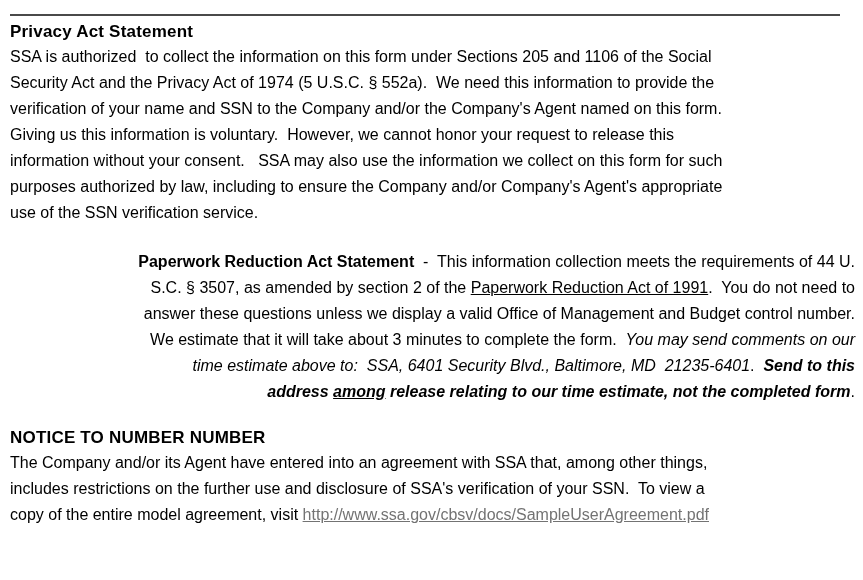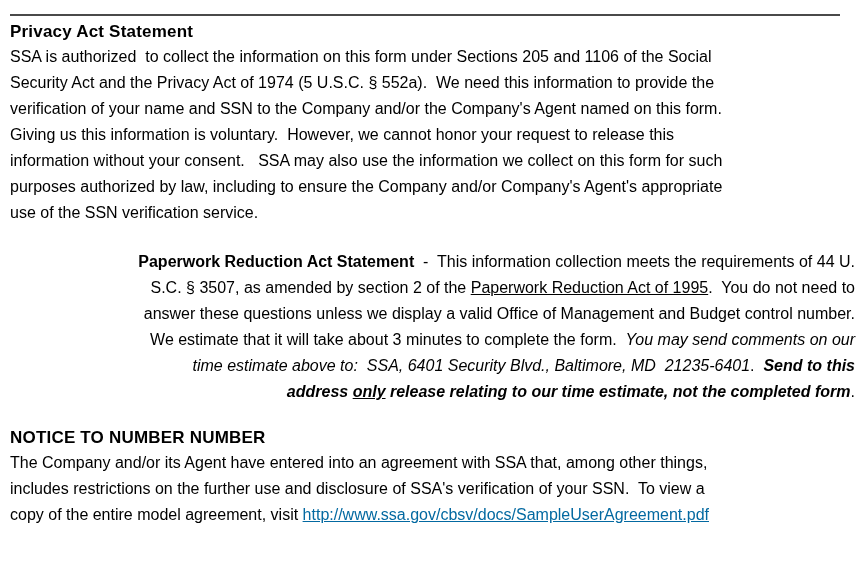--- a/index.html
+++ b/index.html
@@ -55,21 +55,21 @@
   .dash-left { width: 397px; flex: 0 0 auto; }
   .dash-right { flex: 1 1 auto; margin-left: 15px; }
   .tear-label {
     font-size: 16px;
     line-height: 22px;
     flex: 0 0 auto;
     white-space: pre;
   }
   .notice-heading-gap { margin-top: 22px; }
   .doc-link {
-    color: #0369a1;
+    color: #737373;
     text-decoration: underline;
     cursor: pointer;
   }
 </style>
 </head>
 <body>
 
 <div class="page">
 
   <hr class="top-rule">
@@ -78,25 +78,25 @@
 
   <p class="para"><span>SSA is authorized  to collect the information on this form under Sections 205 and 1106 of the Social
 Security Act and the Privacy Act of 1974 (5 U.S.C. § 552a).  We need this information to provide the
 verification of your name and SSN to the Company and/or the Company's Agent named on this form.
 Giving us this information is voluntary.  However, we cannot honor your request to release this
 information without your consent.   SSA may also use the information we collect on this form for such
 purposes authorized by law, including to ensure the Company and/or Company's Agent's appropriate
 use of the SSN verification service.</span></p>
 
   <p class="para para-gap"><span class="bold">Paperwork Reduction Act Statement</span><span>  -  This information collection meets the requirements of 44 U.
-S.C. § 3507, as amended by section 2 of the </span><span class="underline">Paperwork Reduction Act of 1995</span><span>.  You do not need to
+S.C. § 3507, as amended by section 2 of the </span><span class="underline">Paperwork Reduction Act of 1991</span><span>.  You do not need to
 answer these questions unless we display a valid Office of Management and Budget control number.
 We estimate that it will take about 3 minutes to complete the form.  </span><span class="italic">You may send comments on our
 time estimate above to:  SSA, 6401 Security Blvd., Baltimore, MD  21235-6401</span><span>.  </span><span class="bold-italic">Send to this
-address </span><span class="bold-italic underline">only</span><span class="bold-italic"> release relating to our time estimate, not the completed form</span><span>.</span></p>
+address </span><span class="bold-italic underline">among</span><span class="bold-italic"> release relating to our time estimate, not the completed form</span><span>.</span></p>
 
 
   <div class="heading notice-heading-gap">NOTICE TO NUMBER NUMBER</div>
 
   <p class="para"><span>The Company and/or its Agent have entered into an agreement with SSA that, among other things,
 includes restrictions on the further use and disclosure of SSA's verification of your SSN.  To view a
 copy of the entire model agreement, visit </span><a class="doc-link">http://www.ssa.gov/cbsv/docs/SampleUserAgreement.pdf</a></p>
 
 </div>
 

